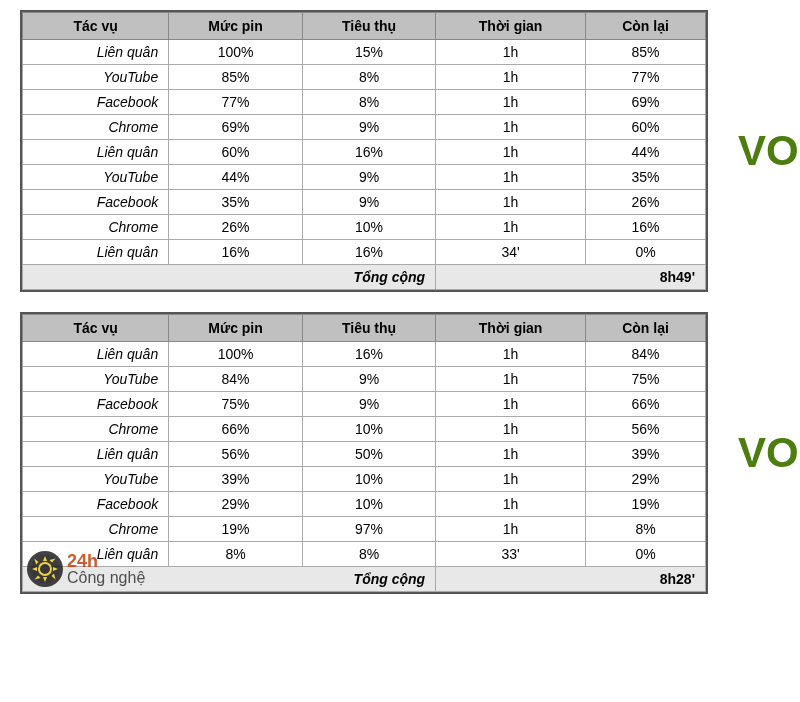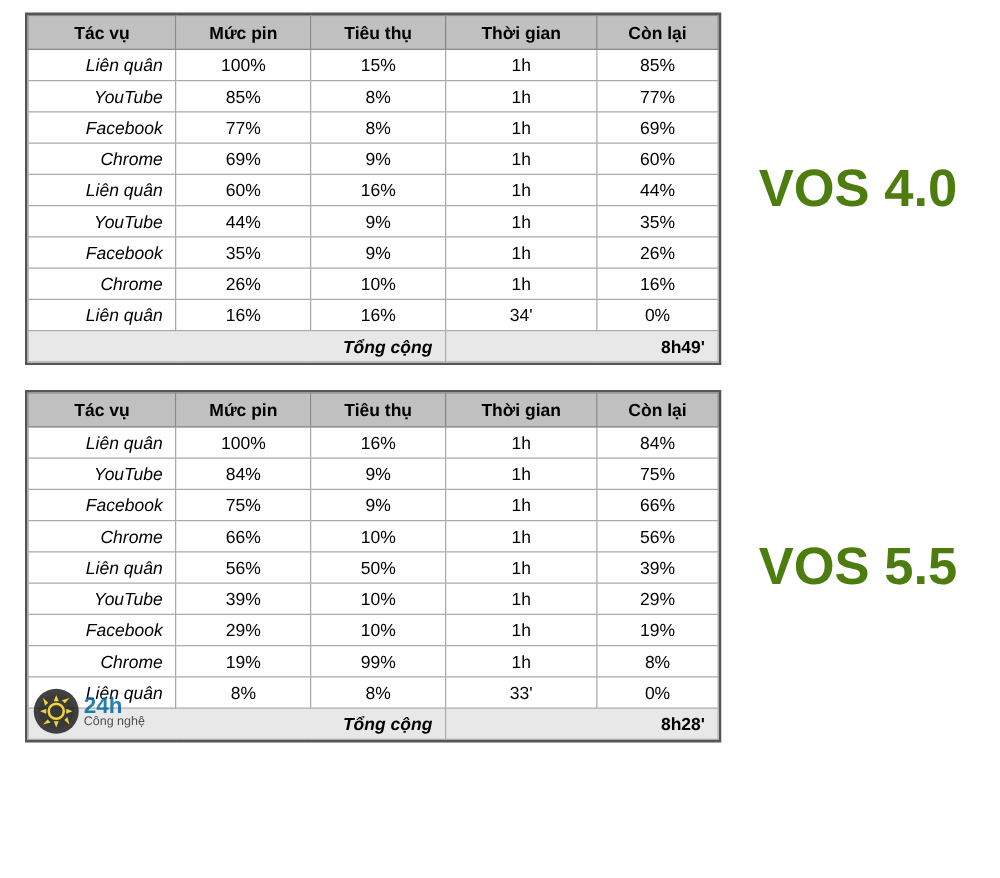--- a/index.html
+++ b/index.html
@@ -28,21 +28,21 @@
       gap: 30px;
     }
 
     .table-container {
       border: 2px solid #555;
       flex-shrink: 0;
     }
 
     table {
       border-collapse: collapse;
-      width: 553px;
+      width: 684px;
     }
 
     thead tr {
       background-color: #c0c0c0;
     }
 
     thead th {
       border: 1px solid #888;
       padding: 5px 10px;
       text-align: center;
@@ -103,25 +103,25 @@
 
     .watermark-text {
       display: flex;
       flex-direction: column;
       line-height: 1;
     }
 
     .watermark-24h {
       font-size: 18px;
       font-weight: bold;
-      color: #0369a1;
+      color: #c2410c;
     }
 
     .watermark-sub {
-      font-size: 10px;
+      font-size: 16px;
       color: #333;
       text-align: right;
     }
   </style>
 </head>
 <body>
 
 <div class="page-wrapper">
 <div class="section-row">
       <div class="table-container">
@@ -266,21 +266,21 @@
             <tr>
               <td>Facebook</td>
               <td>29%</td>
               <td>10%</td>
               <td>1h</td>
               <td>19%</td>
             </tr>
             <tr>
               <td>Chrome</td>
               <td>19%</td>
-              <td>99%</td>
+              <td>97%</td>
               <td>1h</td>
               <td>8%</td>
             </tr>
             <tr>
               <td>Liên quân</td>
               <td>8%</td>
               <td>8%</td>
               <td>33'</td>
               <td>0%</td>
             </tr>

